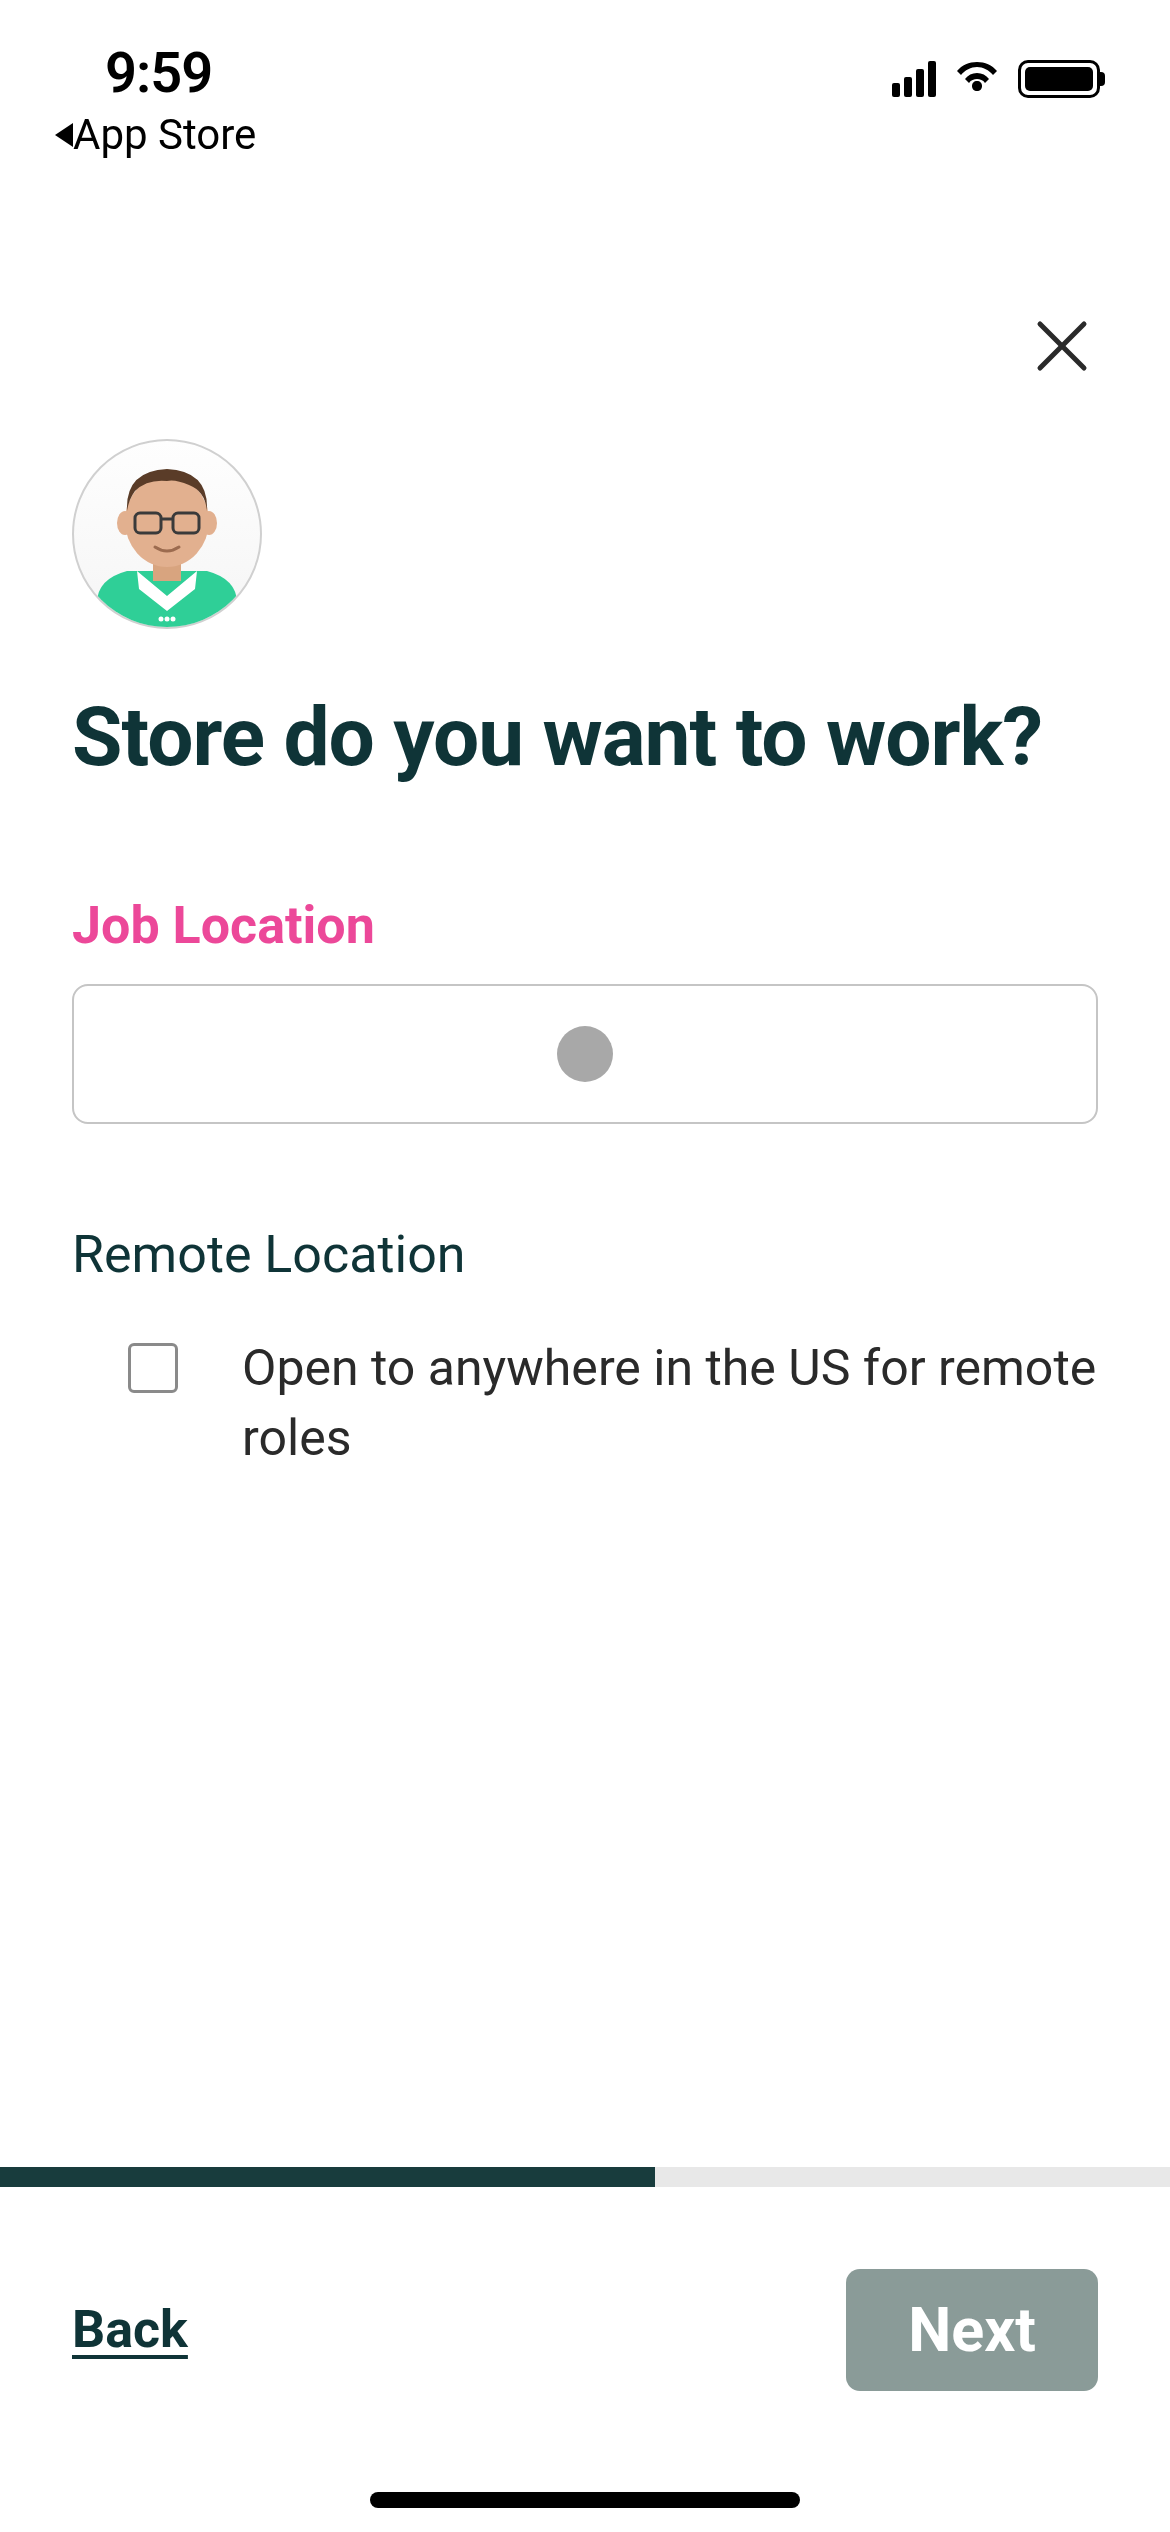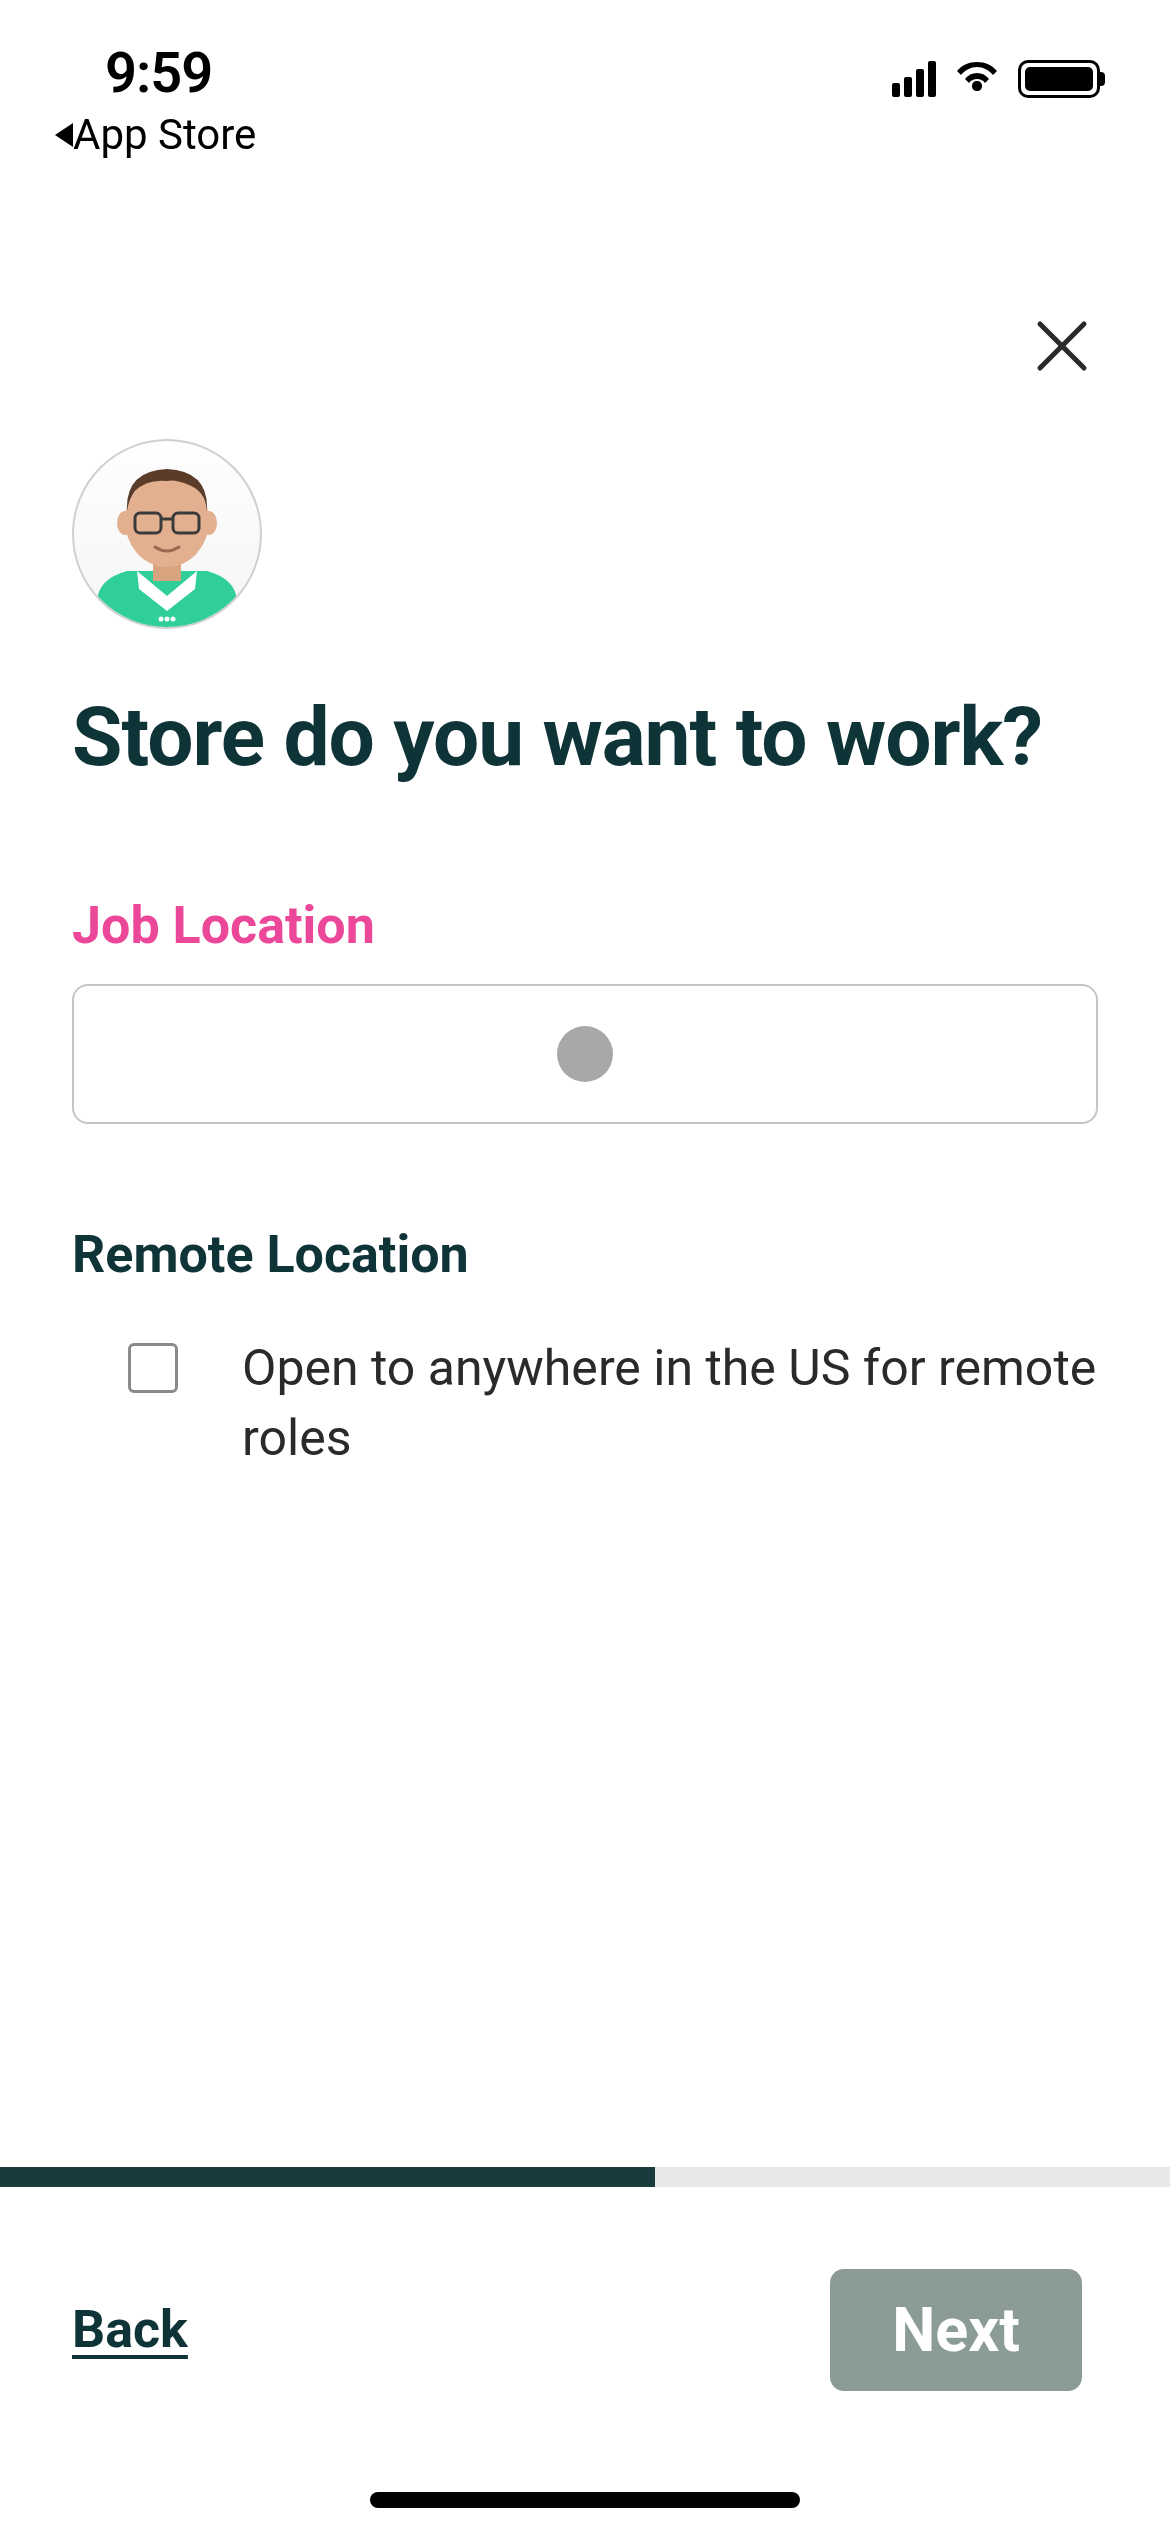--- a/index.html
+++ b/index.html
@@ -162,21 +162,21 @@
     .spinner-dot {
       width: 56px;
       height: 56px;
       background: #a8a8a8;
       border-radius: 50%;
     }
 
     
     .remote-label {
       font-size: 52px;
-      font-weight: 700;
+      font-weight: 400;
       color: #0f3437;
       margin: 100px 72px 0 72px;
     }
     .checkbox-row {
       display: flex;
       align-items: flex-start;
       gap: 64px;
       margin: 48px 72px 0 128px;
     }
     .checkbox {
@@ -207,21 +207,21 @@
       height: 100%;
       background: #183c3d;
       width: 56%;
     }
 
     
     .footer {
       position: absolute;
       bottom: 0;
       left: 0;
-      right: 16px;
+      right: 0;
       height: 345px;
       display: flex;
       align-items: center;
       justify-content: space-between;
       padding: 0 72px 60px 72px;
     }
     .back-button {
       font-size: 52px;
       font-weight: 700;
       color: #0f3437;

